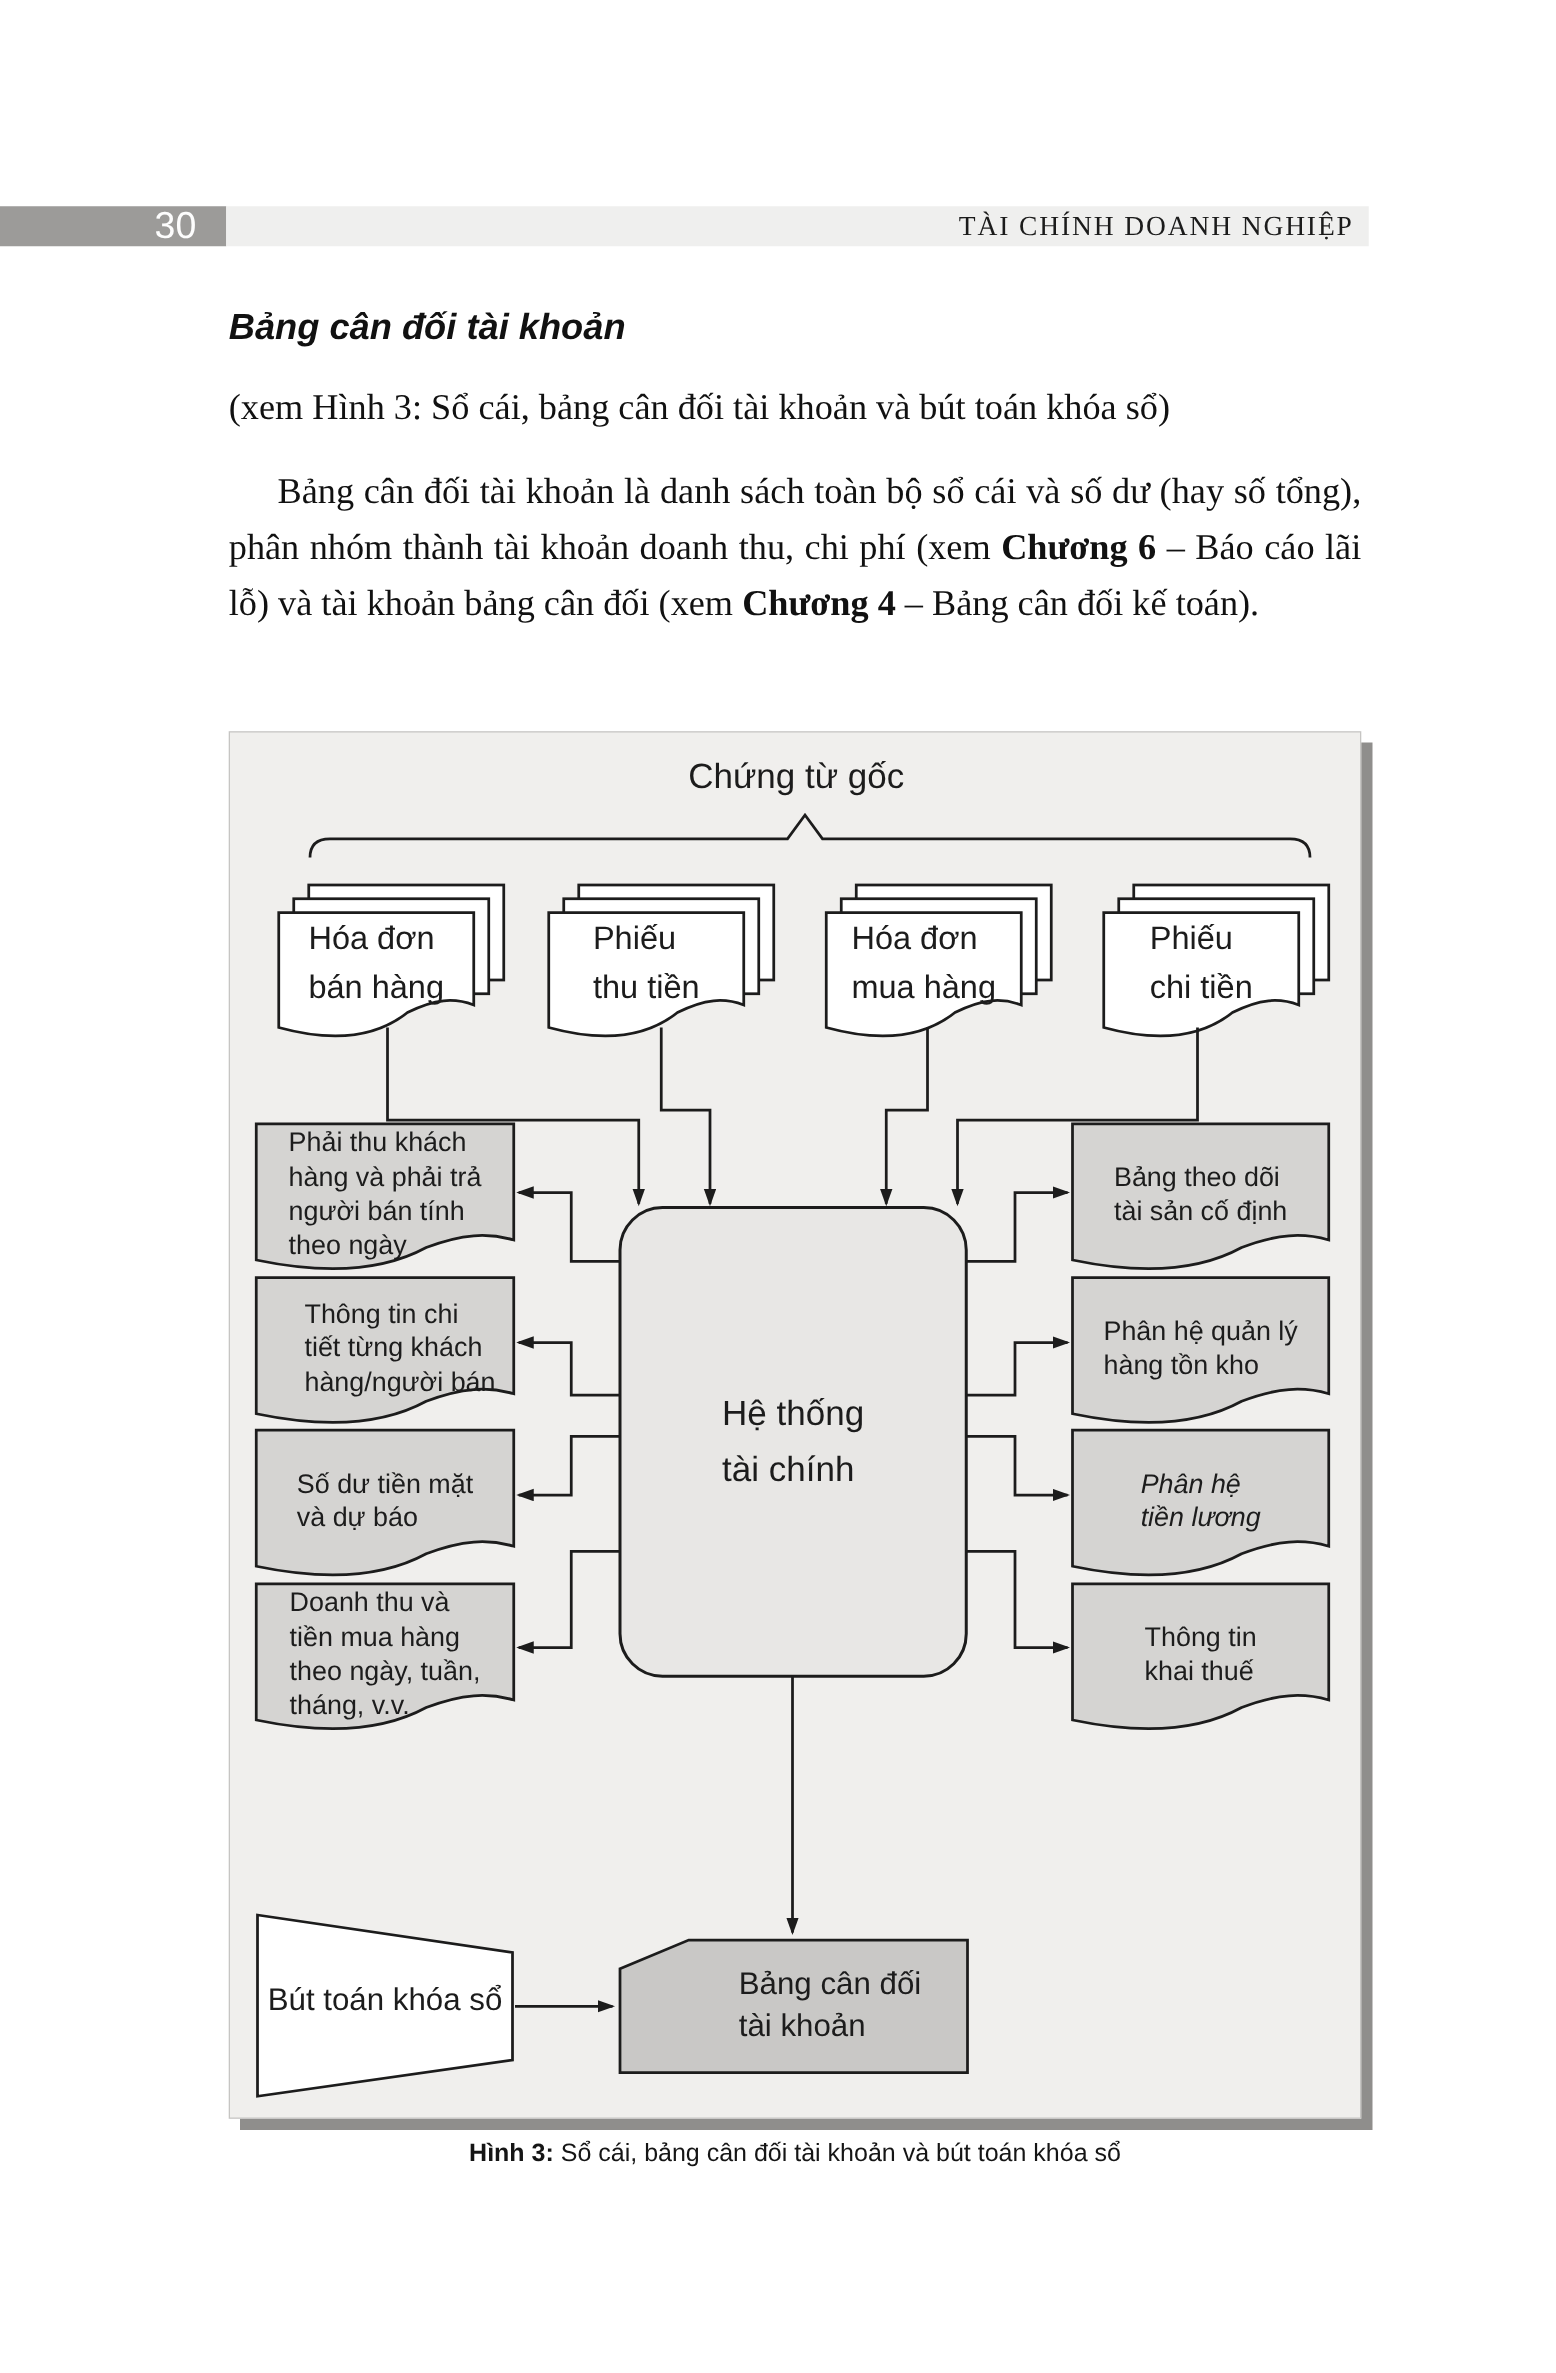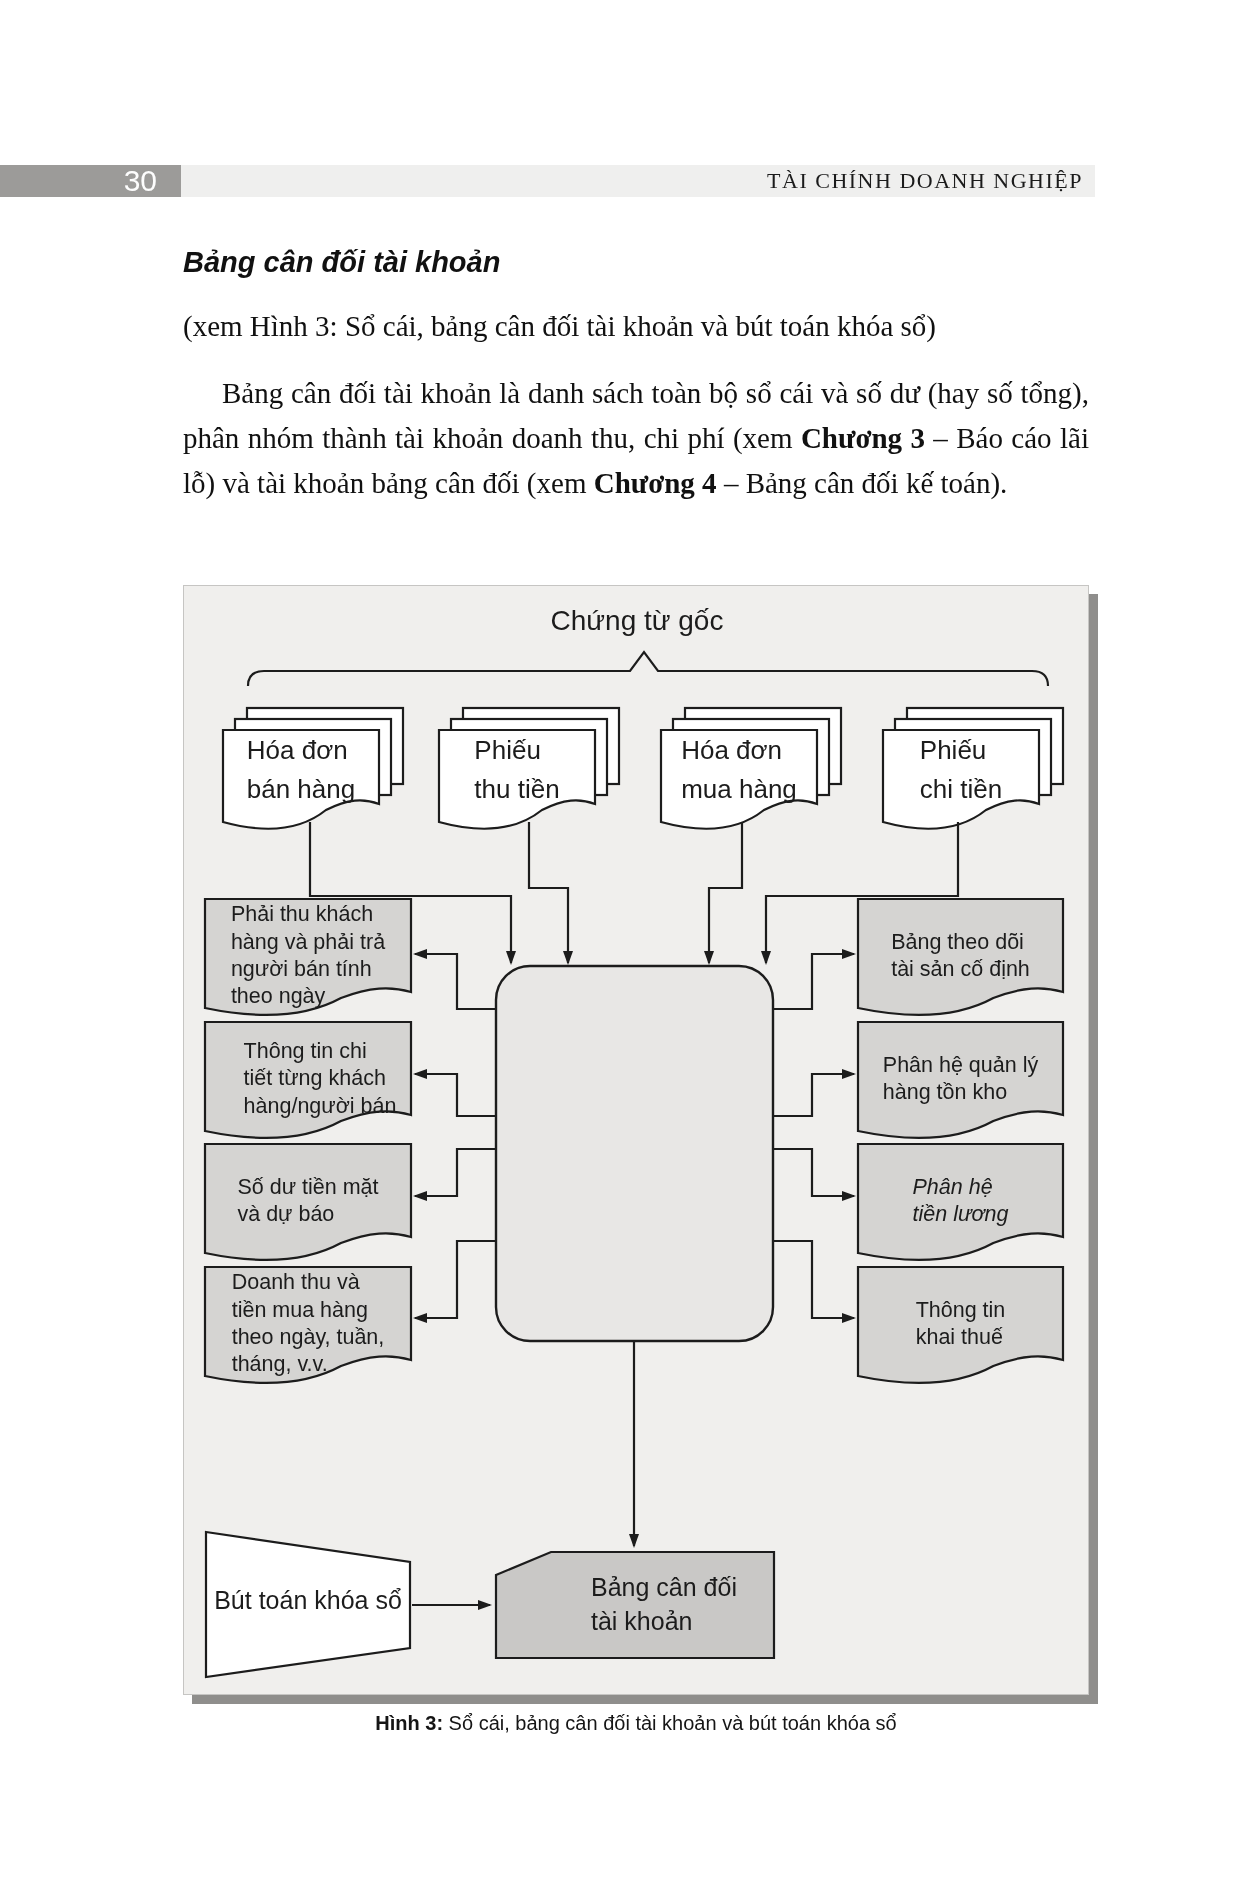--- a/index.html
+++ b/index.html
@@ -61,21 +61,21 @@
 
 <div class="header-bar">
   <div class="pagenum-block">30</div>
   <div class="running-strip">
     <span class="running-title">TÀI CHÍNH DOANH NGHIỆP</span>
   </div>
 </div>
 
 <h1 class="text-col heading">Bảng cân đối tài khoản</h1>
 <p class="text-col subheading">(xem Hình 3: Sổ cái, bảng cân đối tài khoản và bút toán khóa sổ)</p>
-<p class="text-col paragraph"><span>Bảng cân đối tài khoản là danh sách toàn bộ sổ cái và số dư (hay số tổng), phân nhóm thành tài khoản doanh thu, chi phí (xem </span><b>Chương 3</b><span> – Báo cáo lãi lỗ) và tài khoản bảng cân đối (xem </span><b>Chương 4</b><span> – Bảng cân đối kế toán).</span></p>
+<p class="text-col paragraph"><span>Bảng cân đối tài khoản là danh sách toàn bộ sổ cái và số dư (hay số tổng), phân nhóm thành tài khoản doanh thu, chi phí (xem </span><b>Chương 6</b><span> – Báo cáo lãi lỗ) và tài khoản bảng cân đối (xem </span><b>Chương 4</b><span> – Bảng cân đối kế toán).</span></p>
 
 <div class="figure-panel" id="panel">
     <svg width="906" height="1110" viewBox="0 0 906 1110">
       <defs>
         <marker id="arr" markerUnits="userSpaceOnUse" markerWidth="16" markerHeight="12" refX="12" refY="5" orient="auto">
           <path d="M0,0 L14,5 L0,10 Z" fill="#1c1c1c"></path>
         </marker>
       </defs>
       <path d="M 64,100 Q 64,85 80,85 L 446,85 L 460,66 L 474,85 L 848,85 Q 864,85 864,100" fill="none" stroke="#1c1c1c" stroke-width="2.2"></path>
       <rect x="63" y="122" width="156" height="76" fill="#ffffff" stroke="#1c1c1c" stroke-width="2.2"></rect>
@@ -139,18 +139,20 @@
 theo ngày, tuần,
 tháng, v.v.</div>
     <div class="diag-label" style="left: 674px; top: 315px; width: 205px; height: 110px; font-size: 21.5px; line-height: 1.27;">Bảng theo dõi
 tài sản cố định</div>
     <div class="diag-label" style="left: 674px; top: 438px; width: 205px; height: 110px; font-size: 21.5px; line-height: 1.27;">Phân hệ quản lý
 hàng tồn kho</div>
     <div class="diag-label" style="left: 674px; top: 560px; width: 205px; height: 110px; font-size: 21.5px; line-height: 1.27; font-style: italic;">Phân hệ
 tiền lương</div>
     <div class="diag-label" style="left: 674px; top: 683px; width: 205px; height: 110px; font-size: 21.5px; line-height: 1.27;">Thông tin
 khai thuế</div>
+    <div class="diag-label" style="left: 312px; top: 380px; width: 277px; height: 375px; font-size: 28px; line-height: 1.6;">Hệ thống
+tài chính</div>
     <div class="diag-label" style="left: 22px; top: 950px; width: 204px; height: 128px; font-size: 25px; line-height: 1.2;">Bút toán khóa sổ</div>
     <div class="diag-label" style="left: 312px; top: 966px; width: 336px; height: 106px; font-size: 25px; line-height: 1.35;">Bảng cân đối
 tài khoản</div>
   </div>
 
 <p class="caption"><span class="cap-label">Hình 3:</span><span> Sổ cái, bảng cân đối tài khoản và bút toán khóa sổ</span></p>
 
 </body></html>

